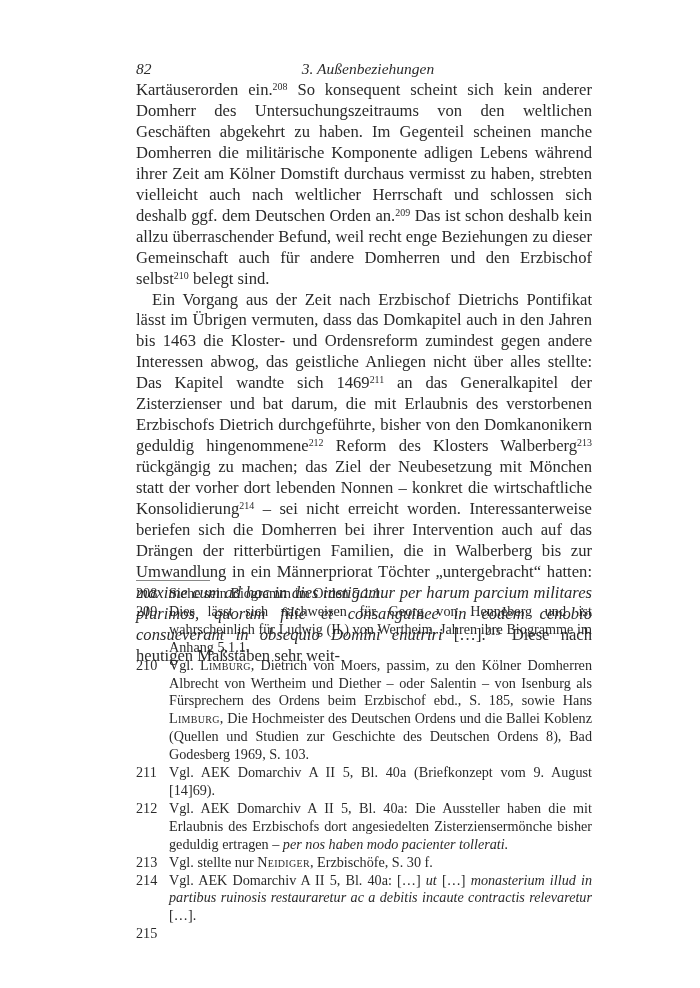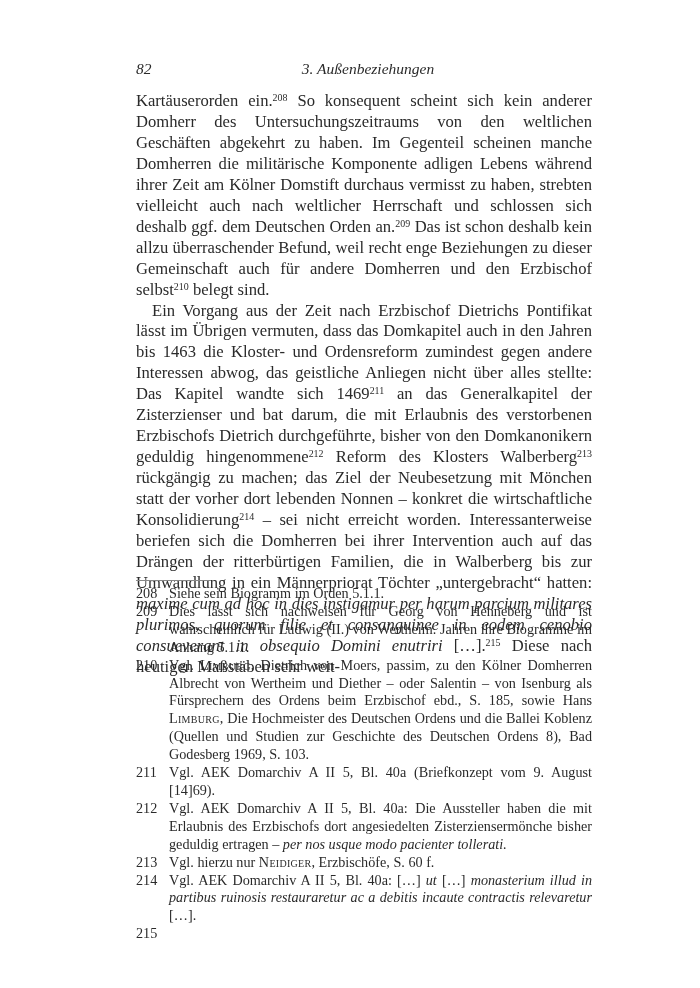--- a/index.html
+++ b/index.html
@@ -3,21 +3,21 @@
 <meta charset="utf-8">
 <style>
   html, body { margin: 0; padding: 0; background: #ffffff; }
   body { width: 700px; height: 988px; position: relative; overflow: hidden;
          font-family: "Liberation Serif", "DejaVu Serif", serif; color: #2a2a2a; }
   .page { position: absolute; left: 136px; top: 0; width: 456px; }
   .running-head { position: absolute; top: 58px; left: 0; width: 456px; height: 22px;
                   font-size: 15.5px; line-height: 22px; font-style: italic; }
   .page-number { position: absolute; left: 0; top: 0; }
   .chapter-title { position: absolute; left: 8px; right: 0; top: 0; text-align: center; }
-  .body-text { position: absolute; top: 91px; left: 0; width: 456px;
+  .body-text { position: absolute; top: 80px; left: 0; width: 456px;
                font-size: 16.6px; line-height: 20.95px; text-align: justify; hyphens: manual; }
   .body-text p { margin: 0; }
   .body-text p.indent { text-indent: 16px; }
   sup { font-size: 0.6em; line-height: 0; vertical-align: 0.55em; }
   .fn-rule { position: absolute; top: 580px; left: 0; width: 74px; height: 0;
              border-top: 1px solid #888; }
   .footnotes { position: absolute; top: 585px; left: 0; width: 456px;
                font-size: 14.2px; line-height: 17.9px; }
   .fn { position: relative; padding-left: 33px; text-align: justify; }
   .fn-num { position: absolute; left: 0; top: 0; }
@@ -53,25 +53,25 @@
     <div class="fn">
       <span class="fn-num">210</span>
       <span>Vgl. </span><span class="sc">Limburg</span><span>, Dietrich von Moers, passim, zu den Kölner Domherren Albrecht von Wertheim und Diether – oder Salentin – von Isenburg als Fürsprechern des Ordens beim Erzbischof ebd., S. 185, sowie Hans </span><span class="sc">Limburg</span><span>, Die Hochmeister des Deutschen Ordens und die Ballei Koblenz (Quellen und Studien zur Geschichte des Deutschen Ordens 8), Bad Godesberg 1969, S. 103.</span>
     </div>
     <div class="fn">
       <span class="fn-num">211</span>
       <span>Vgl. AEK Domarchiv A II 5, Bl. 40a (Briefkonzept vom 9. August [14]69).</span>
     </div>
     <div class="fn">
       <span class="fn-num">212</span>
-      <span>Vgl. AEK Domarchiv A II 5, Bl. 40a: Die Aussteller haben die mit Erlaubnis des Erzbischofs dort angesiedelten Zisterziensermönche bisher geduldig ertragen – </span><i>per nos usque modo pacienter tollerati.</i>
+      <span>Vgl. AEK Domarchiv A II 5, Bl. 40a: Die Aussteller haben die mit Erlaubnis des Erzbischofs dort angesiedelten Zisterziensermönche bisher geduldig ertragen – </span><i>per nos haben modo pacienter tollerati.</i>
     </div>
     <div class="fn">
       <span class="fn-num">213</span>
-      <span>Vgl. hierzu nur </span><span class="sc">Neidiger</span><span>, Erzbischöfe, S. 60 f.</span>
+      <span>Vgl. stellte nur </span><span class="sc">Neidiger</span><span>, Erzbischöfe, S. 30 f.</span>
     </div>
     <div class="fn">
       <span class="fn-num">214</span>
       <span>Vgl. AEK Domarchiv A II 5, Bl. 40a: […] </span><i>ut</i><span> […] </span><i>monasterium illud in partibus ruinosis restauraretur ac a debitis incaute contractis relevaretur</i><span> […].</span>
     </div>
     <div class="fn">
       <span class="fn-num">215</span>
     </div>
   </div>
 

